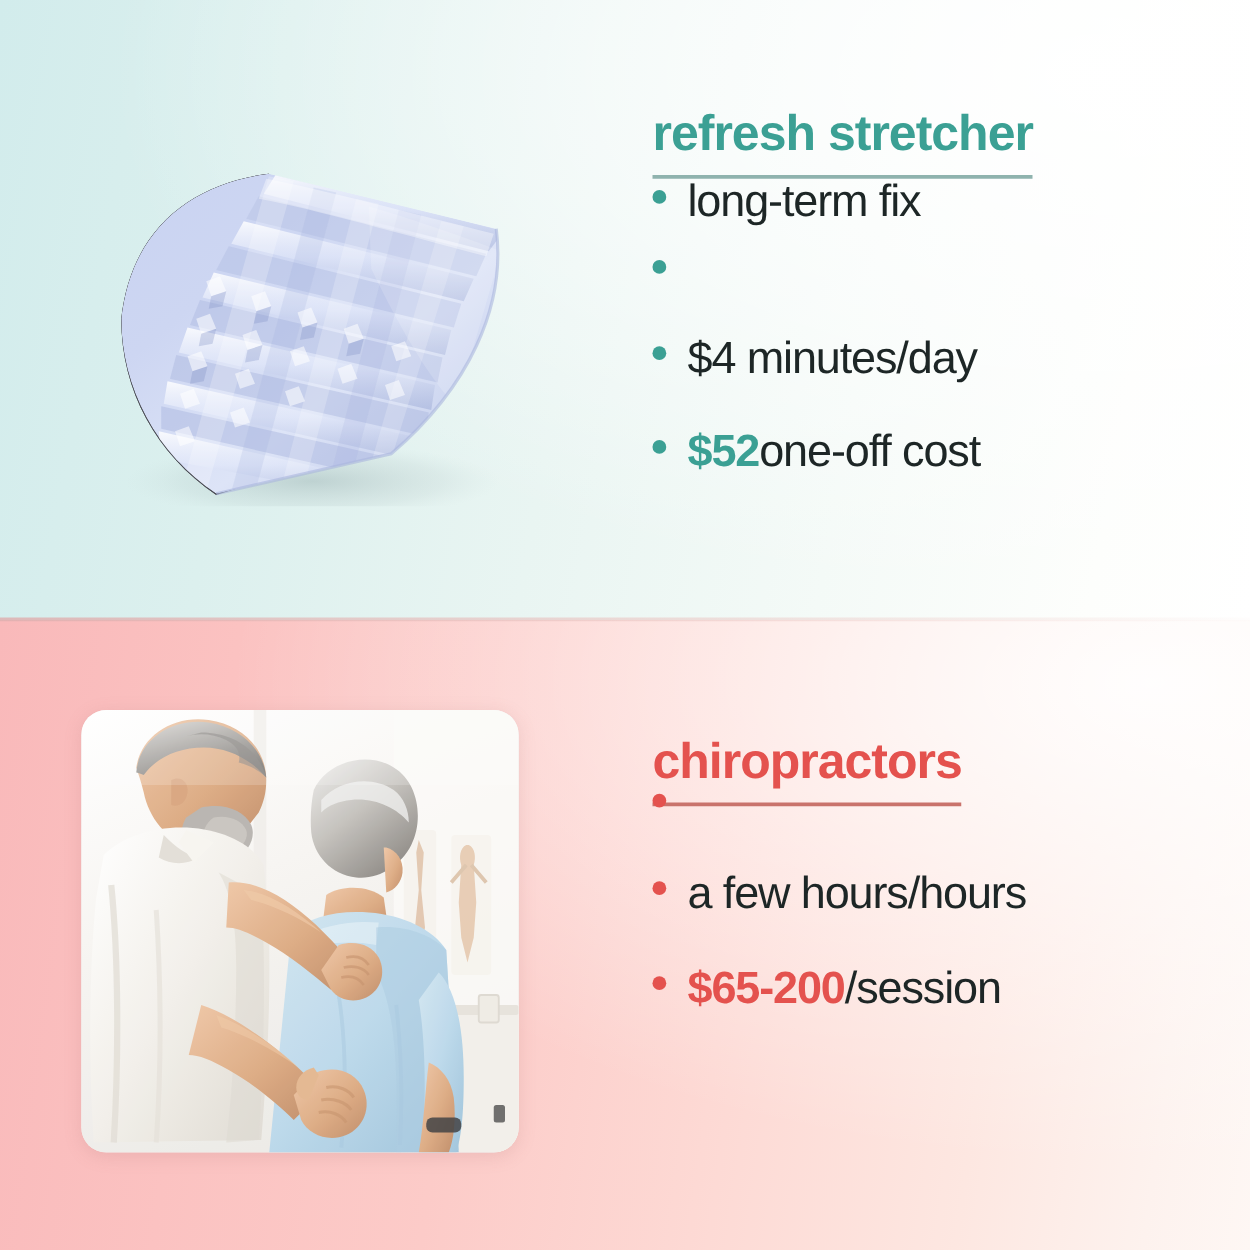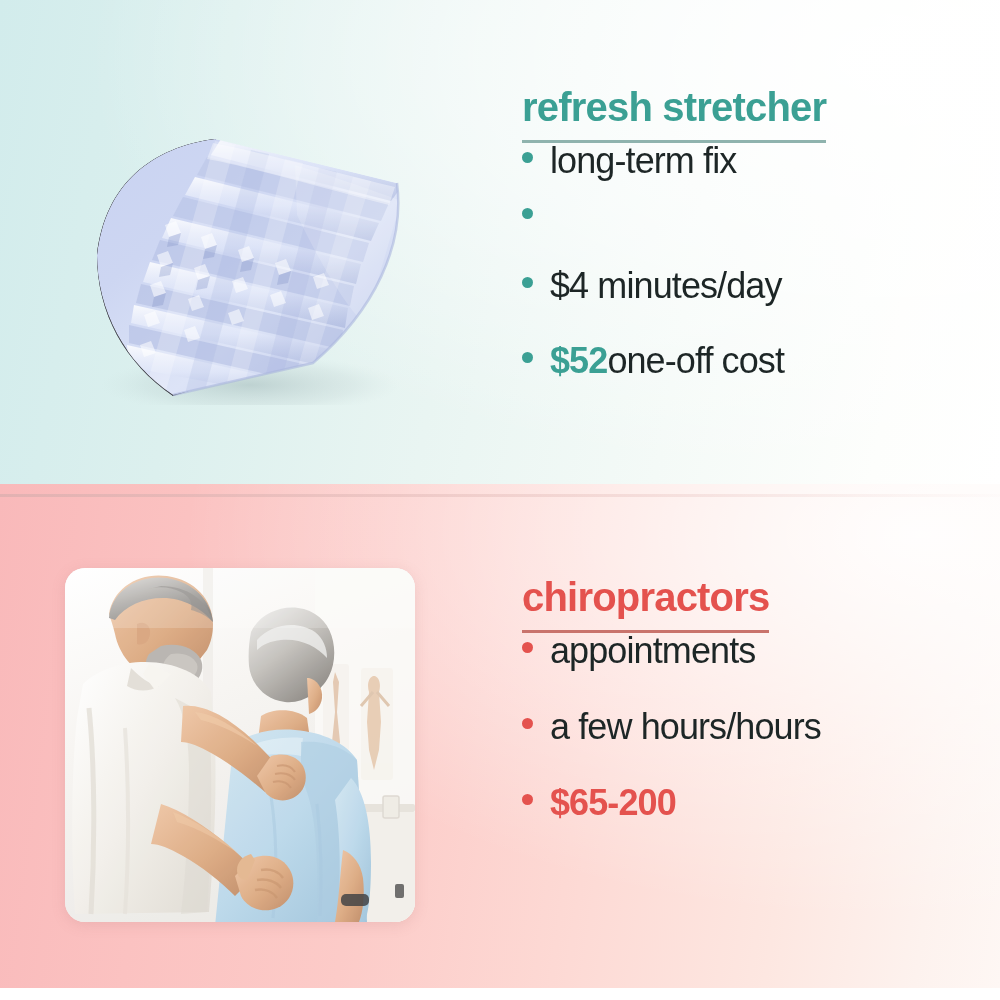--- a/index.html
+++ b/index.html
@@ -17,21 +17,21 @@
 
   
   .panel{position:absolute;left:0;width:1000px;overflow:hidden;}
   .panel-top{
     top:0;height:496px;
     background:
       radial-gradient(120% 130% at 88% 12%, rgba(255,255,255,.96) 0%, rgba(255,255,255,.55) 34%, rgba(255,255,255,0) 66%),
       linear-gradient(100deg,#d2ecec 0%,#dcf0ee 22%,#e9f5f2 46%,#f4faf7 68%,#fdfefc 88%,#ffffff 100%);
   }
   .panel-bottom{
-    top:484px;height:504px;
+    top:496px;height:504px;
     background:
       radial-gradient(115% 120% at 92% 10%, rgba(255,255,255,.92) 0%, rgba(255,255,255,.45) 32%, rgba(255,255,255,0) 64%),
       linear-gradient(98deg,#f9b9ba 0%,#fbc2c1 18%,#fccbc8 38%,#fdd9d4 58%,#fde7e1 78%,#fdf2ee 92%,#fef7f4 100%);
   }
   .seam{
     position:absolute;left:0;top:494px;width:1000px;height:3px;
     background:linear-gradient(90deg,rgba(222,176,176,.85) 0%,rgba(233,197,194,.6) 50%,rgba(250,240,238,.15) 100%);
   }
 
   
@@ -220,29 +220,29 @@
   </div>
 
   <div class="panel panel-bottom">
 
     <div class="textcol textcol-bottom" style="top:92px;">
       <div class="heading coral">chiropractors</div>
 
       <ul class="bullets list-bottom">
         <li>
           <span class="dot coral"></span>
-          <span>appointments</span>
         </li>
         <li>
           <span class="dot coral"></span>
           <span>a few hours/hours</span>
         </li>
         <li>
           <span class="dot coral"></span>
           <span class="accent-coral">$65-200</span>
+          <span>/session</span>
         </li>
       </ul>
     </div>
   </div>
 
   <div class="seam"></div>
 
   <div class="photo">
     <svg viewBox="0 0 350 354" width="350" height="354">
       <defs>

